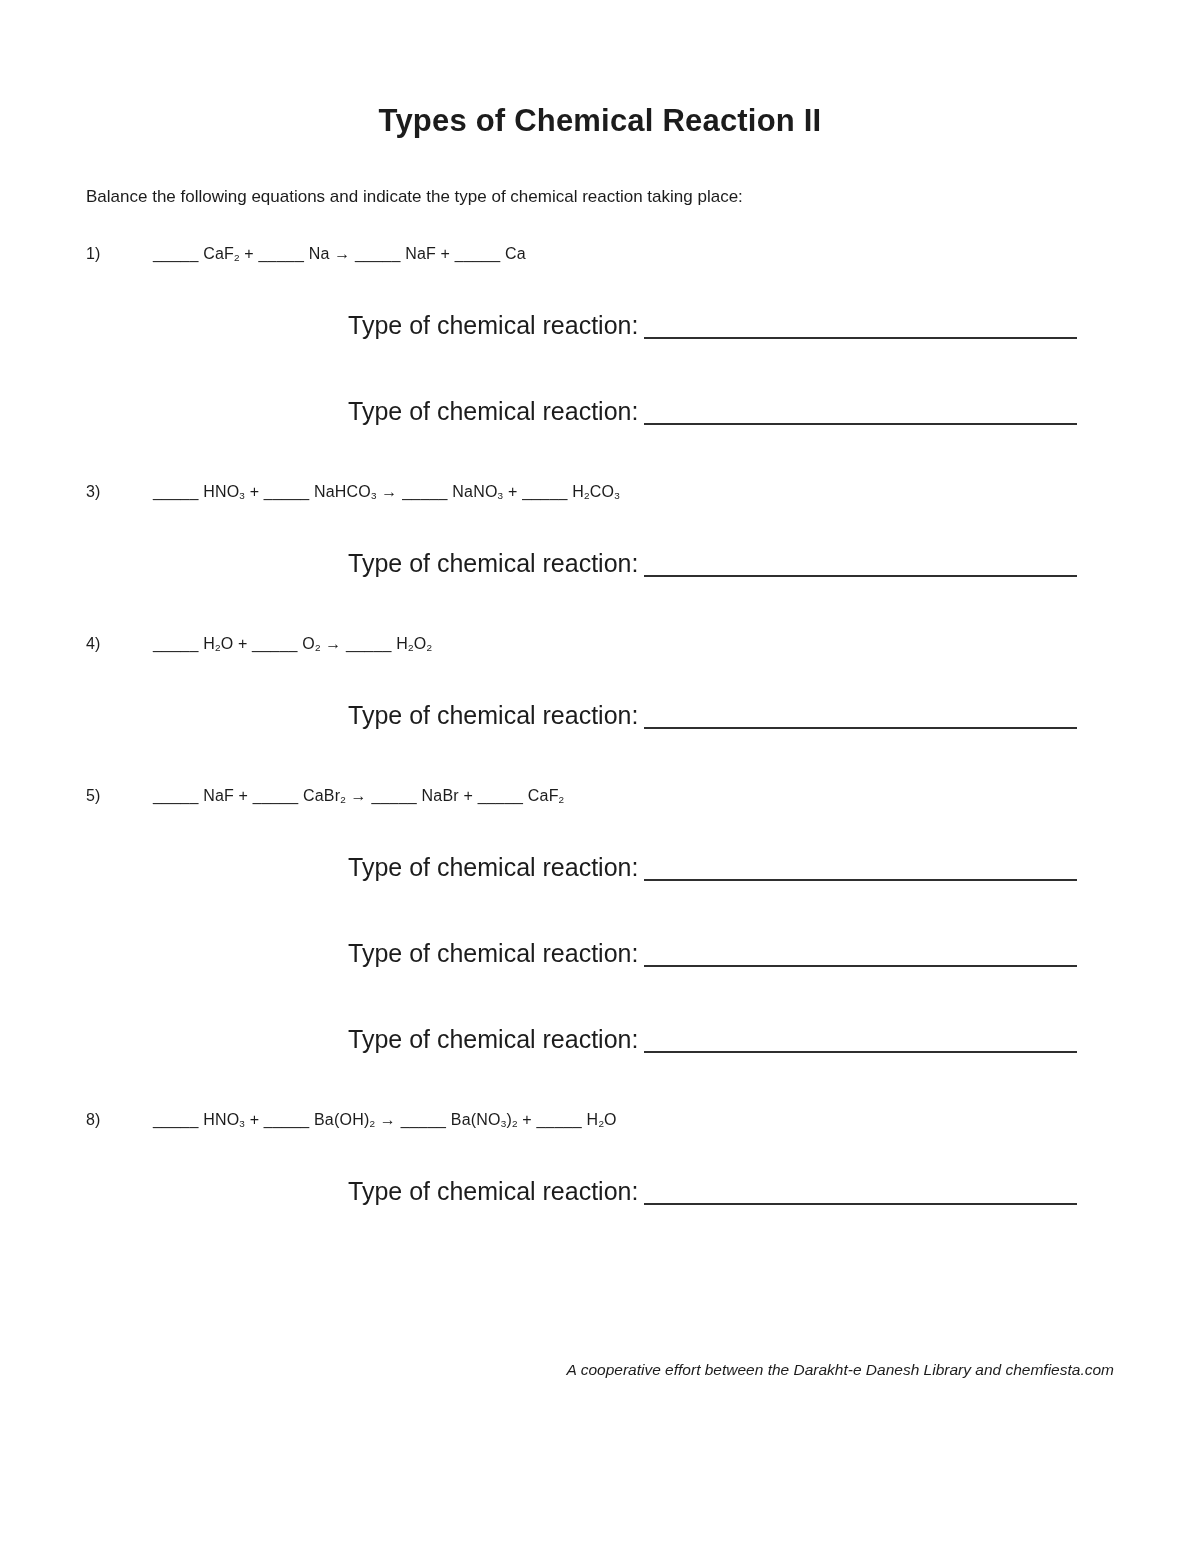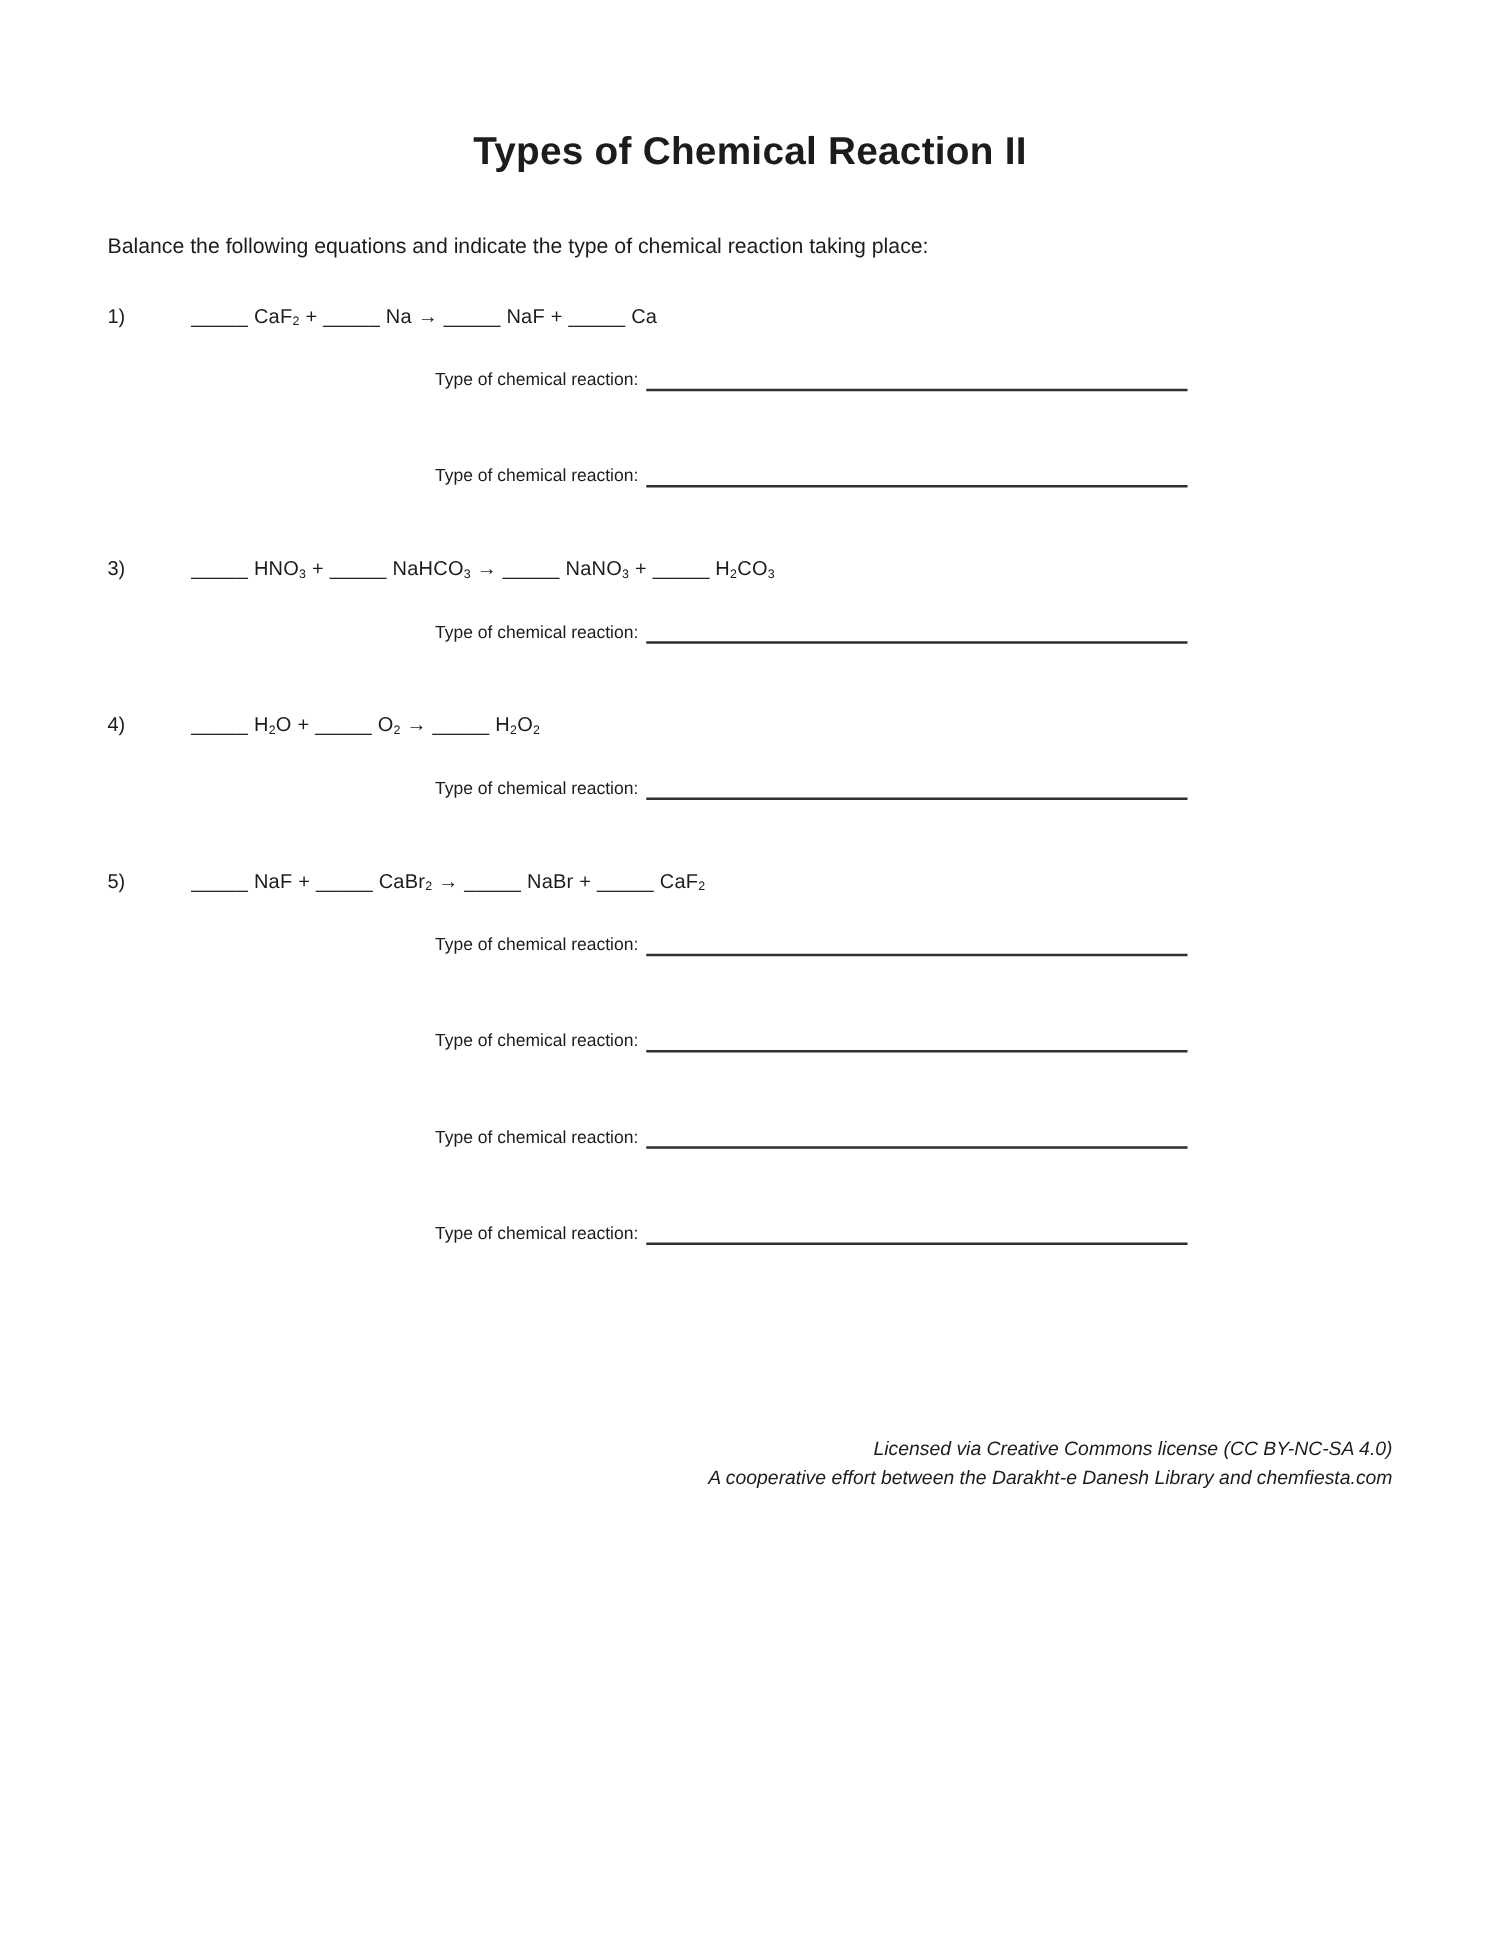--- a/index.html
+++ b/index.html
@@ -39,23 +39,23 @@
     display: inline-block;
     width: 67px;
   }
   .eq { letter-spacing: 0.2px; }
   .sub {
     font-size: 0.62em;
     position: relative;
     top: 2px;
   }
   .type-row {
-    margin-top: 30px;
+    margin-top: 48px;
     padding-left: 262px;
-    font-size: 14px;
+    font-size: 25px;
     white-space: nowrap;
   }
   .type-line {
     display: inline-block;
     width: 433px;
     height: 20px;
     margin-left: 6px;
     border-bottom: 2px solid #2f2f2f;
     vertical-align: -5px;
   }
@@ -127,25 +127,27 @@
       </div>
     </div>
 
     <div class="problem">
       <div class="type-row">
         <span>Type of chemical reaction:</span><span class="type-line"></span>
       </div>
     </div>
 
     <div class="problem">
+      <div class="eq-row">
+        <span class="num">8)</span><span class="eq"><span>_____ HNO</span><span class="sub">3</span><span> + _____ Ba(OH)</span><span class="sub">2</span><span> → _____ Ba(NO</span><span class="sub">3</span><span>)</span><span class="sub">2</span><span> + _____ H</span><span class="sub">2</span><span>O</span></span>
+      </div>
       <div class="type-row">
         <span>Type of chemical reaction:</span><span class="type-line"></span>
       </div>
     </div>
 
   </div>
 
   <div class="footer">
-    <div>Licensed via Creative Commons license (CC BY-NC-SA 4.0)</div>
     <div>A cooperative effort between the Darakht-e Danesh Library and chemfiesta.com</div>
   </div>
 
 </div>
 
 </body></html>

